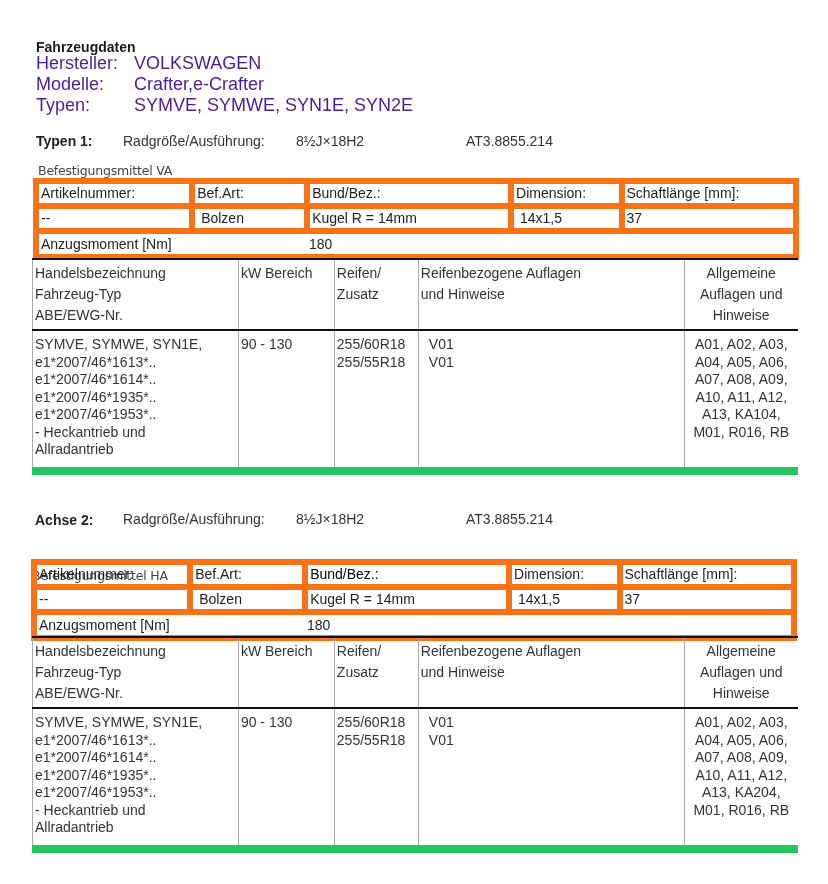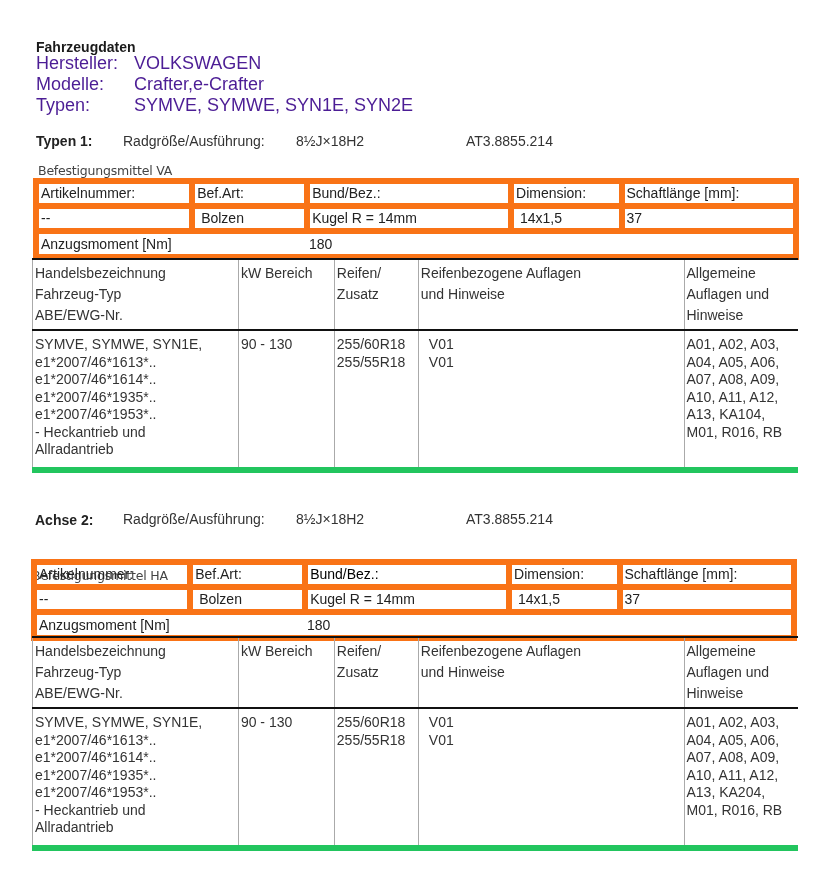--- a/index.html
+++ b/index.html
@@ -18,23 +18,23 @@
   .axle .a-code { position: absolute; }
   .fix-caption { font-family: "DejaVu Sans", sans-serif; font-size: 12.5px; color: #444; letter-spacing: -0.2px; }
 
   table { border-collapse: collapse; position: absolute; }
   table.fix { font-size: 14px; color: #222; }
   table.fix td { border: 6px solid #f97316; padding: 0 2px; height: 19px; line-height: 19px; vertical-align: middle; }
   table.fix td.shift { padding-left: 6px; }
 
   table.det { font-size: 14px; color: #333; }
   table.det td { border-left: 1px solid #aaa; padding: 3px 2px 0 2px; vertical-align: top; }
-  table.det td:last-child { border-right: none; }
+  table.det td:last-child { border-right: none; text-align: center; }
   table.det tr.head td { border-top: 2px solid #111; border-bottom: 2px solid #111; line-height: 21px; height: 66px; }
-  table.det tr.body td { border-bottom: 6px solid #22c55e; line-height: 17.5px; height: 131px; padding-top: 5px; margin-left: 34px; }
+  table.det tr.body td { border-bottom: 8px solid #22c55e; line-height: 17.5px; height: 131px; padding-top: 5px; margin-left: 34px; }
   table.det td.line-block div { white-space: nowrap; }
   table.det td.reqs { padding-left: 10px; }
 </style>
 </head>
 <body>
 
 <div class="abs title">Fahrzeugdaten</div>
 <div class="abs vrow" style="top:53px">
   <span class="lbl">Hersteller:</span><span>VOLKSWAGEN</span>
 </div>

